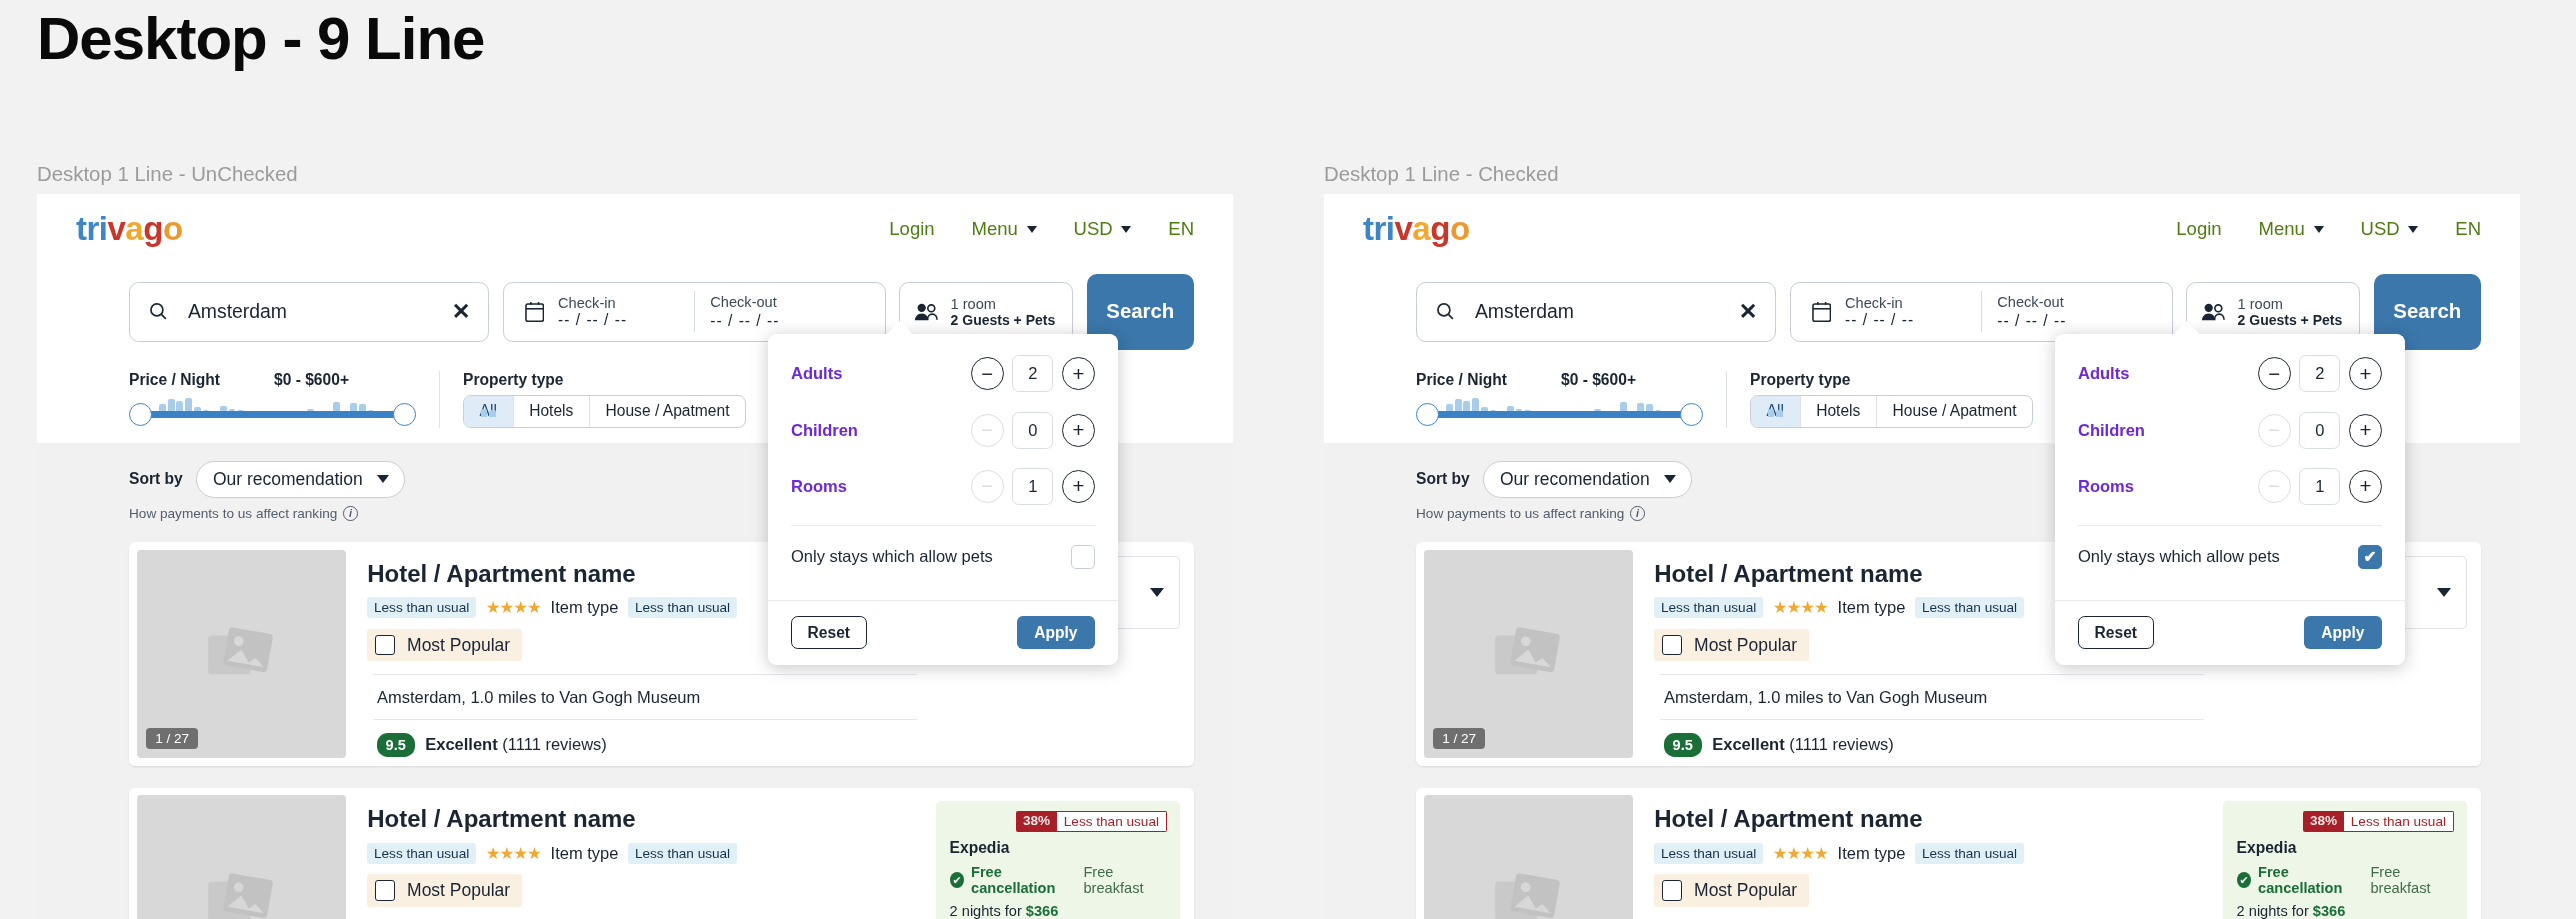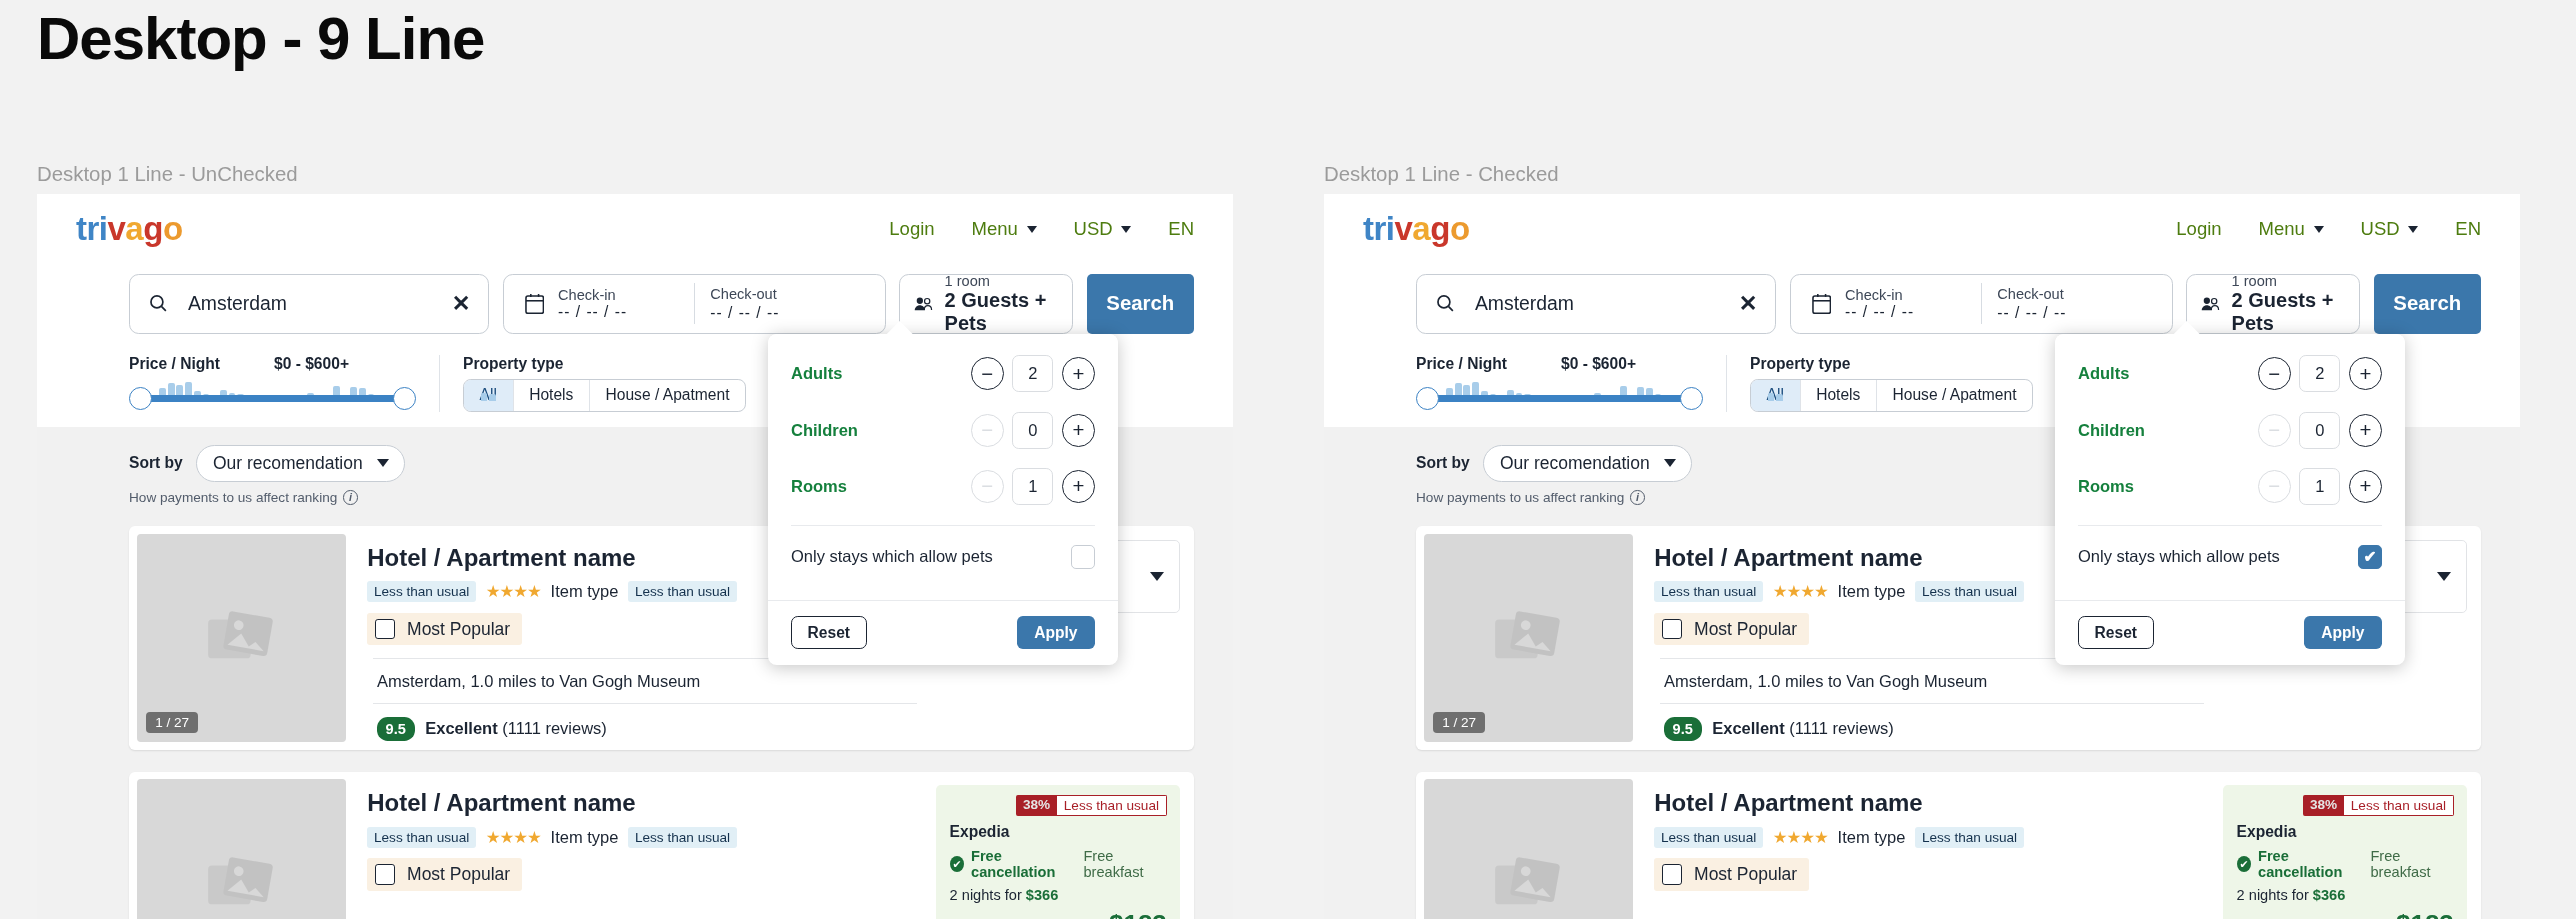--- a/index.html
+++ b/index.html
@@ -74,24 +74,24 @@
   .date-cell {
     flex: 1; padding: 0 15.6px; display: flex; flex-direction: column; gap: 1.9px;
   }
   .date-cell.cal { flex-direction: row; align-items: center; gap: 13.6px; }
   .date-lbl { font-size: 14.6px; color: #3d4757; }
   .date-val { font-size: 15.6px; color: #1b2432; letter-spacing: 1px; }
   .vdiv { width: 1px; height: 41px; background: #d7dce2; }
 
   .guests { width: 180px; padding: 0 13.6px; gap: 11.7px; }
   .g-l1 { font-size: 14.6px; color: #3d4757; }
-  .g-l2 { font-size: 20px; color: #1b2432; font-weight: 700; }
+  .g-l2 { font-size: 14px; color: #1b2432; font-weight: 700; }
 
   .search-btn {
-    height: 60px; width: 112px; border-radius: 5px;
+    height: 76px; width: 112px; border-radius: 10px;
     background: #3b77ab; color: #fff;
     font-size: 20.4px; font-weight: 700;
     display: flex; align-items: center; justify-content: center;
     border: none; cursor: pointer;
     font-family: "Liberation Sans", sans-serif;
   }
 
   
   .filterbar {
     background: #fff; padding: 3.9px 39px 15.6px 92px;
@@ -234,21 +234,21 @@
     box-shadow: 0 2.9px 17.5px rgba(0,0,0,.22);
     z-index: 50;
   }
   .popup .arrow {
     position: absolute; top: -8.7px; left: 122px;
     width: 19.4px; height: 19.4px; background: #fff;
     transform: rotate(45deg);
   }
   .pop-body { padding: 21.4px 23px 7.8px; position: relative; background:#fff; border-radius:8.7px 8.7px 0 0;}
   .steprow { display: flex; align-items: center; margin-bottom: 19.4px; }
-  .steplbl { font-size: 16.5px; font-weight: 700; color: #15803d; flex: 1; }
+  .steplbl { font-size: 16.5px; font-weight: 700; color: #6d28d9; flex: 1; }
   .rbtn {
     width: 33px; height: 33px; border-radius: 50%;
     border: 1.5px solid #1b2432; background: #fff;
     display: flex; align-items: center; justify-content: center;
     font-size: 20.4px; color: #1b2432; cursor: pointer; line-height: 1;
     font-family: "Liberation Sans", sans-serif;
   }
   .rbtn.dis { border-color: #dadde1; color: #dadde1; cursor: default; }
   .rnum {
     width: 41px; height: 37px; margin: 0 8.7px;

